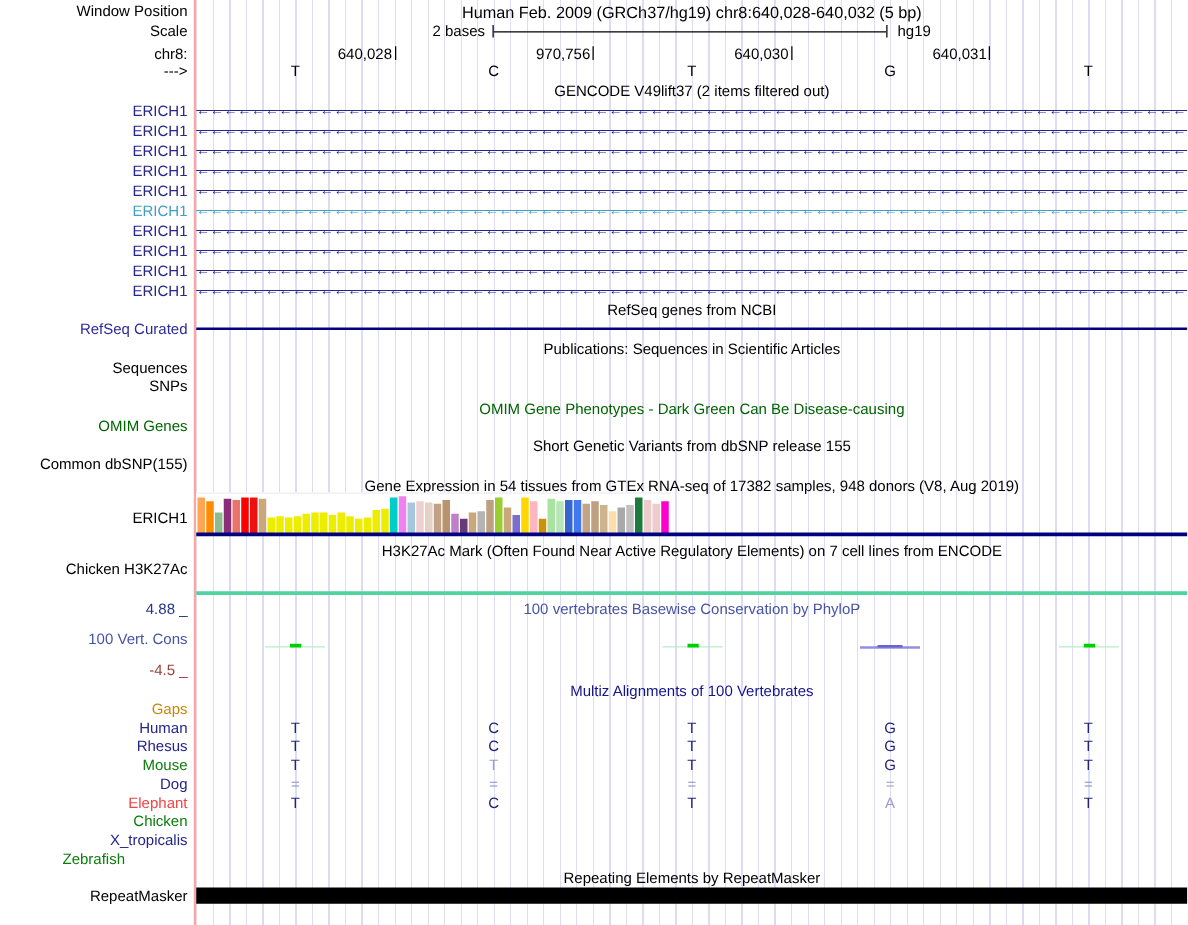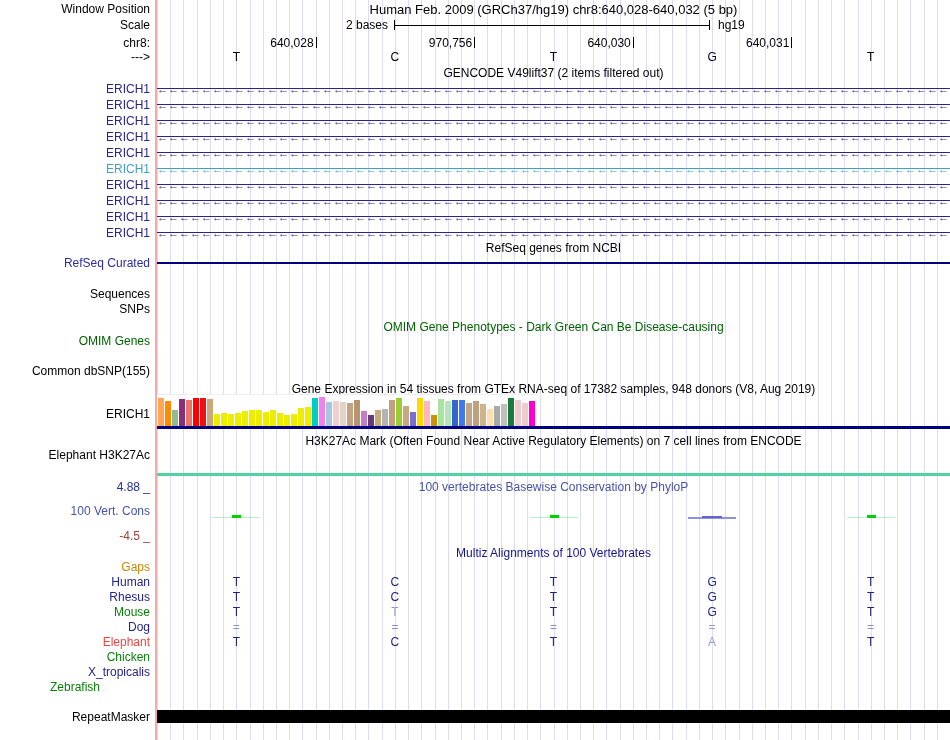--- a/index.html
+++ b/index.html
@@ -85,26 +85,28 @@
       <div class="lab" style="top: 210px; color: rgb(38, 38, 142);">ERICH1</div>
       <div class="gencode-row" style="top: 209px; color: rgb(38, 38, 142); background-image: linear-gradient(transparent 7px, rgb(38, 38, 142) 7px, rgb(38, 38, 142) 8px, transparent 8px);">←←←←←←←←←←←←←←←←←←←←←←←←←←←←←←←←←←←←←←←←←←←←←←←←←←←←←←←←←←←←←←←←←←←←←←←←←←←←←←←←←←←←←←←←←←←←←←←</div>
       <div class="lab" style="top: 226px; color: rgb(38, 38, 142);">ERICH1</div>
       <div class="gencode-row" style="top: 225px; color: rgb(38, 38, 142); background-image: linear-gradient(transparent 7px, rgb(38, 38, 142) 7px, rgb(38, 38, 142) 8px, transparent 8px);">←←←←←←←←←←←←←←←←←←←←←←←←←←←←←←←←←←←←←←←←←←←←←←←←←←←←←←←←←←←←←←←←←←←←←←←←←←←←←←←←←←←←←←←←←←←←←←←</div>
     </div>
 
   <div class="ctr" style="top:241px">RefSeq genes from NCBI</div>
   <div class="lab" style="top:256px;color:#2b2b9c">RefSeq Curated</div>
   <div class="hline" id="refseq-line" style="top: 262px; height: 2px; background: rgb(0, 0, 128);"></div>
 
+  <div class="ctr" style="top:272px">Publications: Sequences in Scientific Articles</div>
   <div class="lab" style="top:287px">Sequences</div>
   <div class="lab" style="top:302px">SNPs</div>
 
   <div class="ctr" style="top:320px;color:#006400">OMIM Gene Phenotypes - Dark Green Can Be Disease-causing</div>
   <div class="lab" style="top:334px;color:#006400">OMIM Genes</div>
 
+  <div class="ctr" style="top:350px">Short Genetic Variants from dbSNP release 155</div>
   <div class="lab" style="top:364px">Common dbSNP(155)</div>
 
   <div class="ctr" style="top:382px">Gene Expression in 54 tissues from GTEx RNA-seq of 17382 samples, 948 donors (V8, Aug 2019)</div>
   <div class="lab" style="top:407px">ERICH1</div>
   <div id="gtex-box">
       <div class="gtex-bar" style="left: 1px; height: 29px; background: rgb(255, 165, 84);"></div>
       <div class="gtex-bar" style="left: 8px; height: 26px; background: rgb(255, 140, 0);"></div>
       <div class="gtex-bar" style="left: 15px; height: 17px; background: rgb(143, 188, 143);"></div>
       <div class="gtex-bar" style="left: 22px; height: 28px; background: rgb(139, 45, 119);"></div>
       <div class="gtex-bar" style="left: 29px; height: 27px; background: rgb(233, 116, 106);"></div>
@@ -154,21 +156,21 @@
       <div class="gtex-bar" style="left: 337px; height: 21px; background: rgb(169, 169, 169);"></div>
       <div class="gtex-bar" style="left: 344px; height: 23px; background: rgb(192, 192, 192);"></div>
       <div class="gtex-bar" style="left: 351px; height: 29px; background: rgb(29, 122, 62);"></div>
       <div class="gtex-bar" style="left: 358px; height: 27px; background: rgb(239, 204, 204);"></div>
       <div class="gtex-bar" style="left: 365px; height: 24px; background: rgb(239, 204, 204);"></div>
       <div class="gtex-bar" style="left: 372px; height: 26px; background: rgb(255, 0, 204);"></div>
     </div>
   <div class="hline" id="gtex-baseline" style="top: 426px; height: 3px; background: rgb(0, 0, 128);"></div>
 
   <div class="ctr" style="top:434px">H3K27Ac Mark (Often Found Near Active Regulatory Elements) on 7 cell lines from ENCODE</div>
-  <div class="lab" style="top:448px">Elephant H3K27Ac</div>
+  <div class="lab" style="top:448px">Chicken H3K27Ac</div>
   <div class="hline" id="h3k27ac-line" style="top: 473px; height: 3px; background: rgb(78, 211, 161);"></div>
 
   <div class="lab" style="top:480px;color:#22338c">4.88 _</div>
   <div class="ctr" style="top:480px;color:#4753a6">100 vertebrates Basewise Conservation by PhyloP</div>
   <div class="lab" style="top:504px;color:#4753a6">100 Vert. Cons</div>
   <div id="cons-marks">
       <div class="cons-faint" style="left: 212.3px; top: 517px; width: 48px; background: rgb(184, 238, 200);"></div>
       <div class="cons-dash" style="left: 232.3px; top: 515px; width: 9px; height: 3px; background: rgb(0, 208, 0);"></div>
       <div class="cons-faint" style="left: 529.5px; top: 517px; width: 48px; background: rgb(184, 238, 200);"></div>
       <div class="cons-dash" style="left: 549.5px; top: 515px; width: 9px; height: 3px; background: rgb(0, 208, 0);"></div>
@@ -210,15 +212,16 @@
       <div class="mz-letter" style="top: 635px; left: 236.3px; color: rgb(35, 35, 125);">T</div>
       <div class="mz-letter" style="top: 635px; left: 394.9px; color: rgb(35, 35, 125);">C</div>
       <div class="mz-letter" style="top: 635px; left: 553.5px; color: rgb(35, 35, 125);">T</div>
       <div class="mz-letter" style="top: 635px; left: 712.1px; color: rgb(154, 154, 200);">A</div>
       <div class="mz-letter" style="top: 635px; left: 870.7px; color: rgb(35, 35, 125);">T</div>
       <div class="lab" style="top: 650px; color: rgb(10, 125, 10);">Chicken</div>
       <div class="lab" style="top: 665px; color: rgb(36, 36, 140);">X_tropicalis</div>
       <div class="lab" style="top: 680px; color: rgb(10, 125, 10); text-align: center;">Zebrafish</div>
     </div>
 
+  <div class="ctr" style="top:695px">Repeating Elements by RepeatMasker</div>
   <div class="lab" style="top:710px">RepeatMasker</div>
   <div class="hline" id="repeat-bar" style="top: 710px; height: 13px; background: rgb(0, 0, 0);"></div>
 </div>
 
 </body></html>

